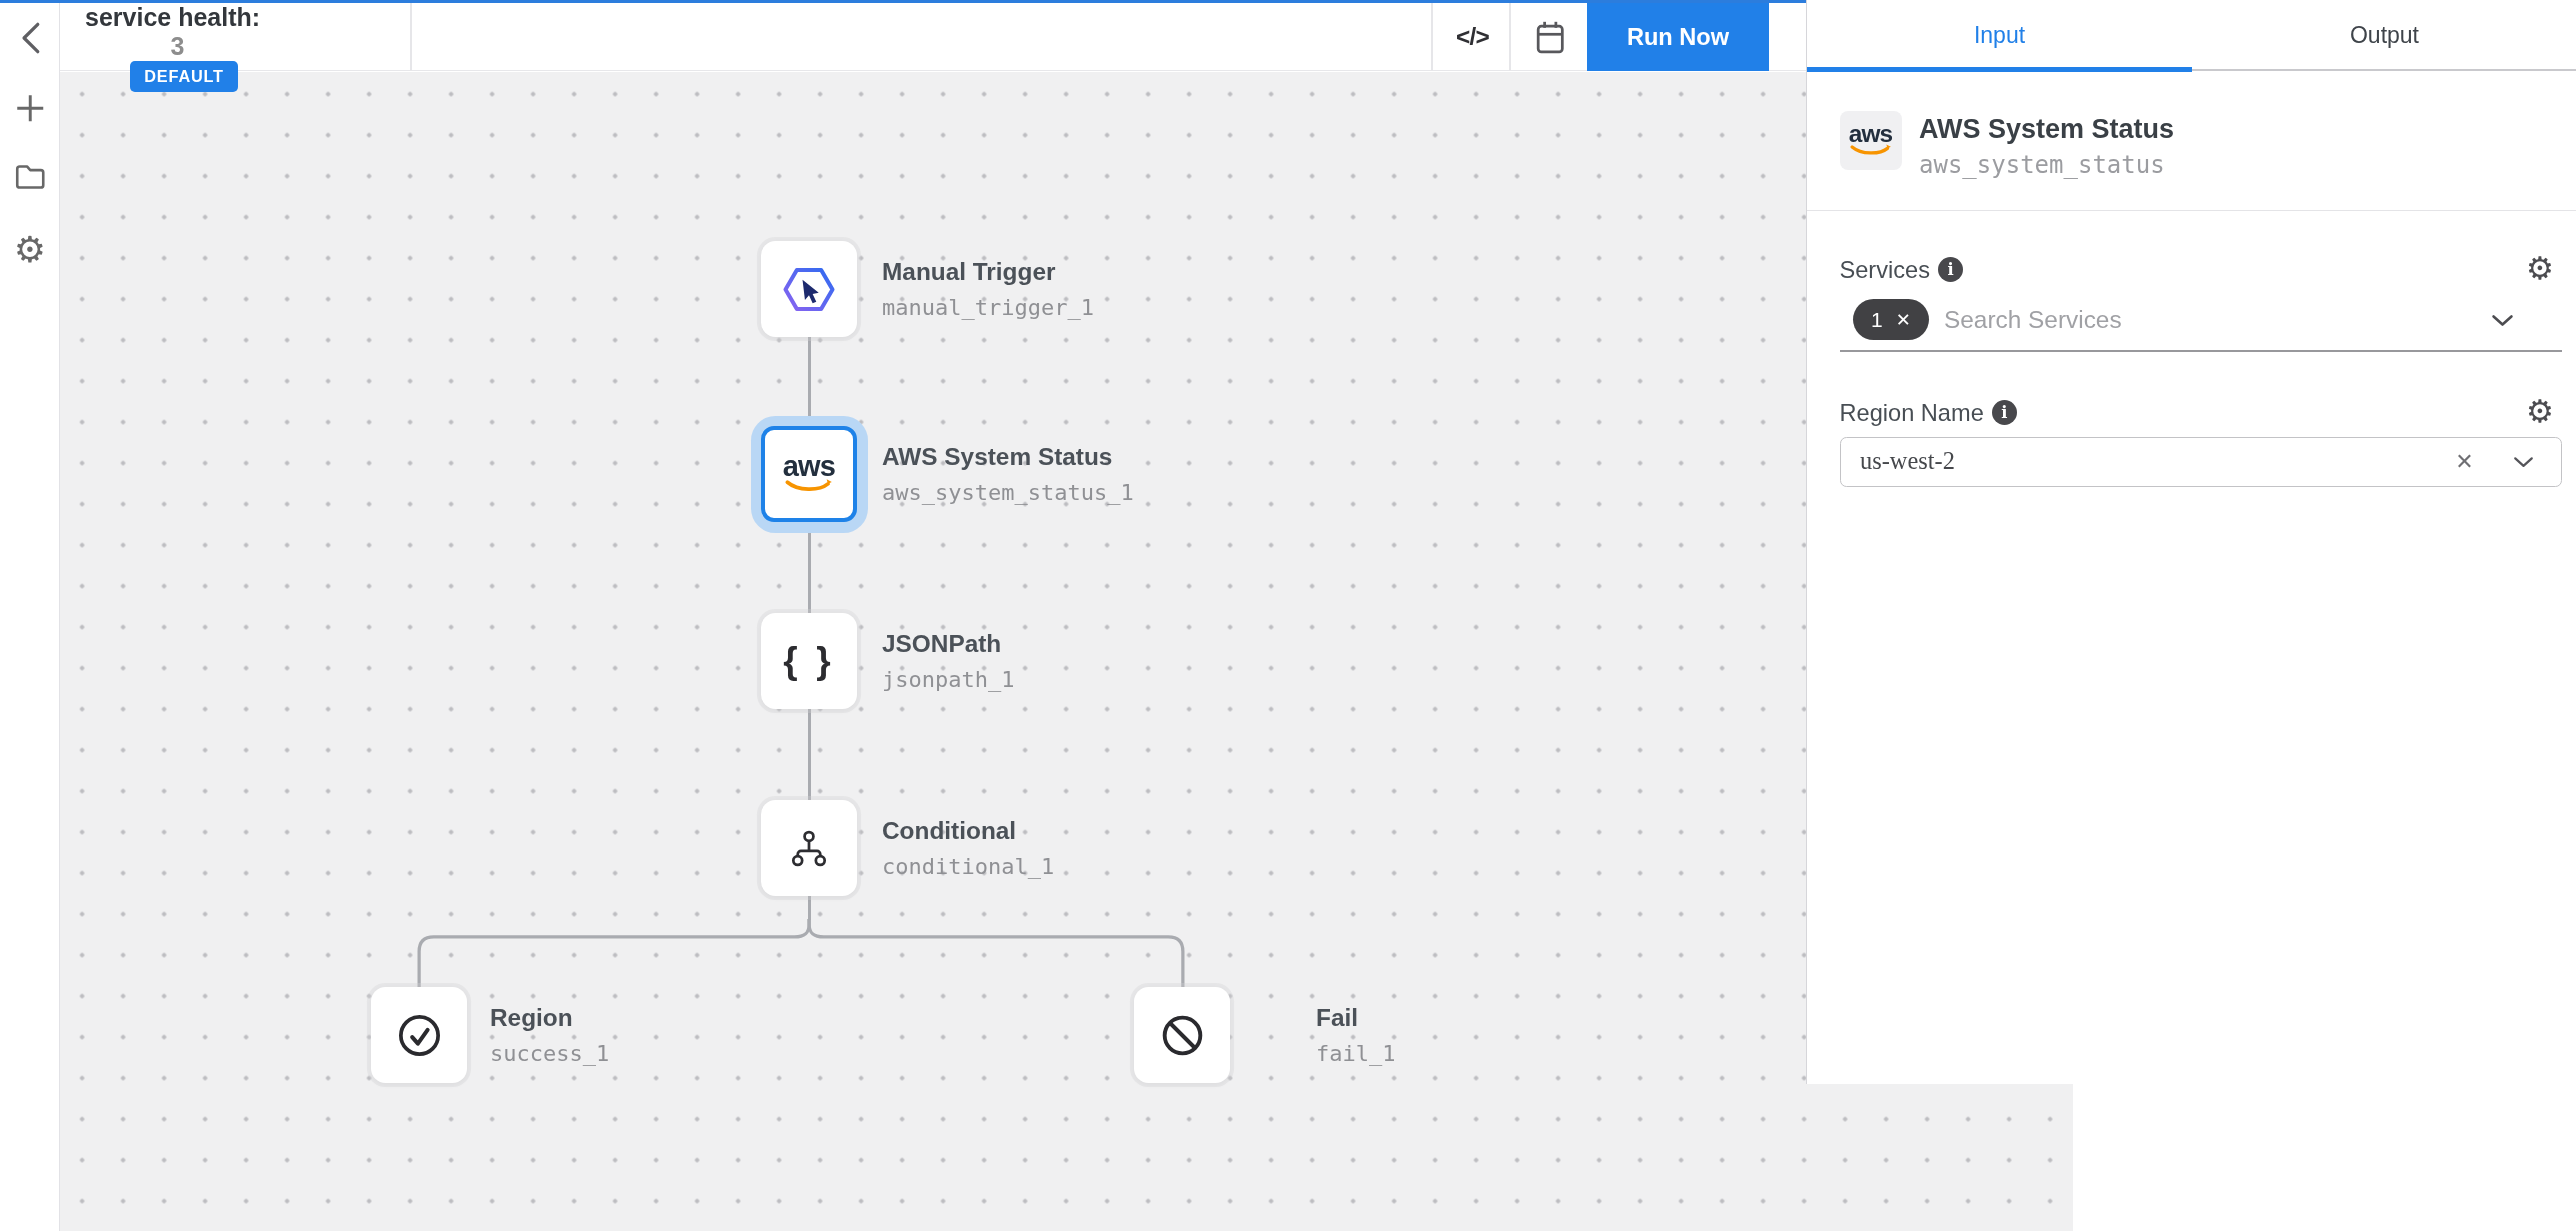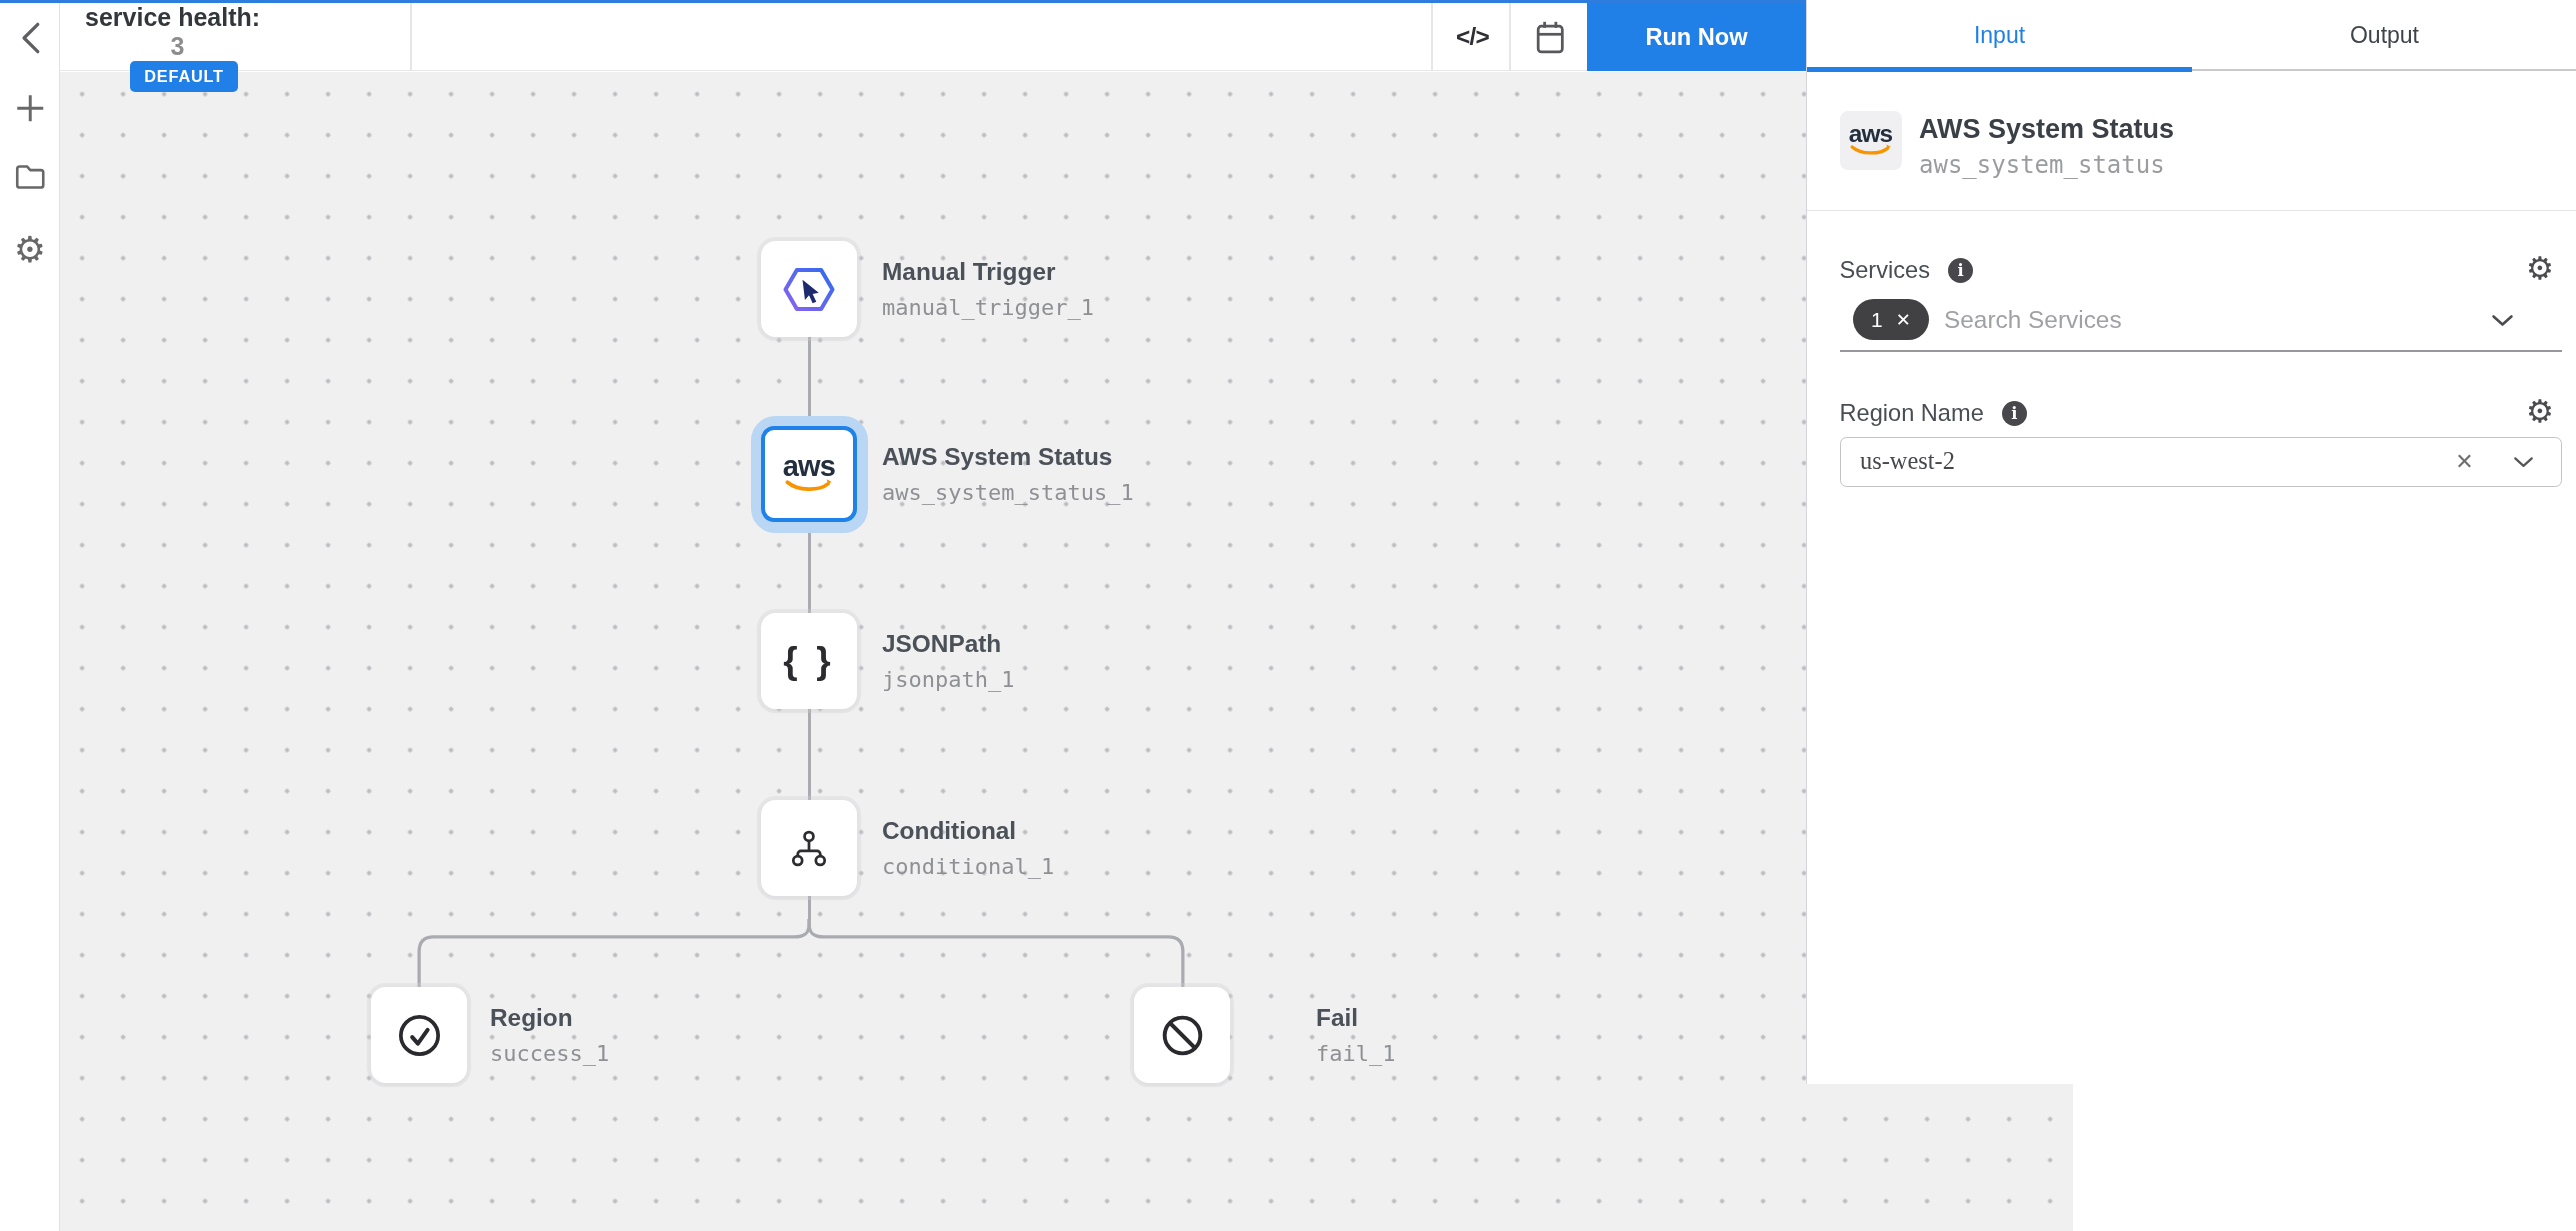--- a/index.html
+++ b/index.html
@@ -21,21 +21,21 @@
   
   .header { left:60px; top:3.3px; width:1746px; height:68px; background:#fff; border-bottom:0.8px solid #e7e7ea; z-index:25; }
   .back-btn { left:8.1px; top:14.6px; width:44px; height:46px; display:flex; align-items:center; justify-content:center; z-index:31; cursor:pointer; }
   .title-row { position:absolute; left:25px; top:0; height:68px; display:flex; align-items:center;flex-direction:column; }
   .wf-title { font-size:25px; font-weight:bold; color:#33373c; }
   .wf-count { font-size:25px; font-weight:bold; color:#8d8d8d; margin-left:9.8px; }
   .badge { margin-left:23px; background:#2180e8; color:#fff; font-size:16.3px; font-weight:bold; letter-spacing:0.8px; padding:5.7px 14px; border-radius:4.9px; }
   .hdiv { position:absolute; top:0; width:1.6px; height:68px; background:#e6e6e9; }
   .icon-btn { position:absolute; top:0; height:68px; display:flex; align-items:center; justify-content:center; cursor:pointer; color:#3c3c40; }
   .code-label { font-size:24.4px; font-weight:600; letter-spacing:-0.8px; color:#2f2f33; }
-  .run-btn { position:absolute; left:1527px; top:0; width:219px; height:68px; background:#2180e8; color:#fff; font-size:23.6px; font-weight:600; display:flex; align-items:center; justify-content:center; cursor:pointer; }
+  .run-btn { position:absolute; left:1527px; top:0; width:182px; height:68px; background:#2180e8; color:#fff; font-size:23.6px; font-weight:600; display:flex; align-items:center; justify-content:center; cursor:pointer; }
 
   
   .canvas {
     left:60px; top:72px; width:2013px; height:1160px; background:#f0f0f1; z-index:5;
     background-image:radial-gradient(circle, #bdbdc1 1.9px, transparent 2.4px);
     background-size:41px 41px; background-position:1.6px 1.6px;
   }
   .conn-v { position:absolute; width:3.3px; background:#a9abb0; }
   .node {
     position:absolute; width:96px; height:96px; background:#fff; border-radius:14.6px;
@@ -53,21 +53,21 @@
 
   
   .panel { left:1806px; top:0; width:770px; height:1084px; background:#fff; border-left:1.6px solid #d6d6da; z-index:30; }
   .tab { position:absolute; top:3.3px; height:65px; width:385px; display:flex; align-items:center; justify-content:center; font-size:23px; cursor:pointer; }
   .tab-underline-active { position:absolute; left:0; top:67px; width:385px; height:4.9px; background:#2180e8; }
   .tab-underline-rest { position:absolute; left:385px; top:69px; width:385px; height:2.4px; background:#c9c9cd; }
   .app-icon { position:absolute; left:32.5px; top:111px; width:62px; height:59px; background:#f0f0f2; border-radius:8.1px; display:flex; align-items:center; justify-content:center; }
   .app-title { position:absolute; left:112px; top:114px; font-size:27px; font-weight:600; color:#3a4046; }
   .app-sub { position:absolute; left:112px; top:151px; font-size:24px; color:#9b9ca0; font-family:"DejaVu Sans Mono", monospace; }
   .panel-div { position:absolute; left:0; top:210px; width:770px; height:0.8px; background:#e4e4e7; }
-  .field-label-row { position:absolute; left:32.5px; display:flex; align-items:center; gap:18px; }
+  .field-label-row { position:absolute; left:32.5px; display:flex; align-items:flex-start; gap:8px; }
   .field-label { font-size:23.6px; color:#484e54; }
   .info-dot { width:25px; height:25px; border-radius:50%; background:#48484c; color:#fff; font-size:16.3px; font-weight:bold; display:flex; align-items:center; justify-content:center; font-family:"DejaVu Serif", serif; cursor:pointer; }
   .gear-btn { position:absolute; right:18px; width:36px; height:36px; display:flex; align-items:center; justify-content:center; color:#4c4c50; font-size:31px; cursor:pointer; }
   .chip { position:absolute; left:46px; top:299px; height:41px; padding:0 18px; background:#414144; border-radius:21px; display:flex; align-items:center; gap:13px; color:#fff; cursor:pointer; }
   .chip .n { font-size:21px; }
   .chip .x { font-size:18px; cursor:pointer; }
   .search-input { position:absolute; left:137px; top:299px; width:569px; height:41px; border:none; outline:none; background:transparent; font-size:24.4px; color:#46484c; font-family:"Liberation Sans", sans-serif; }
   .search-input::placeholder { color:#a0a1a5; opacity:1; }
   .svc-underline { position:absolute; left:32.5px; top:350px; width:722px; height:1.6px; background:#98989c; }
   .region-box { position:absolute; left:32.5px; top:437px; width:722px; height:50px; border:1.6px solid #c3c3c6; border-radius:6.5px; background:#fff; }

